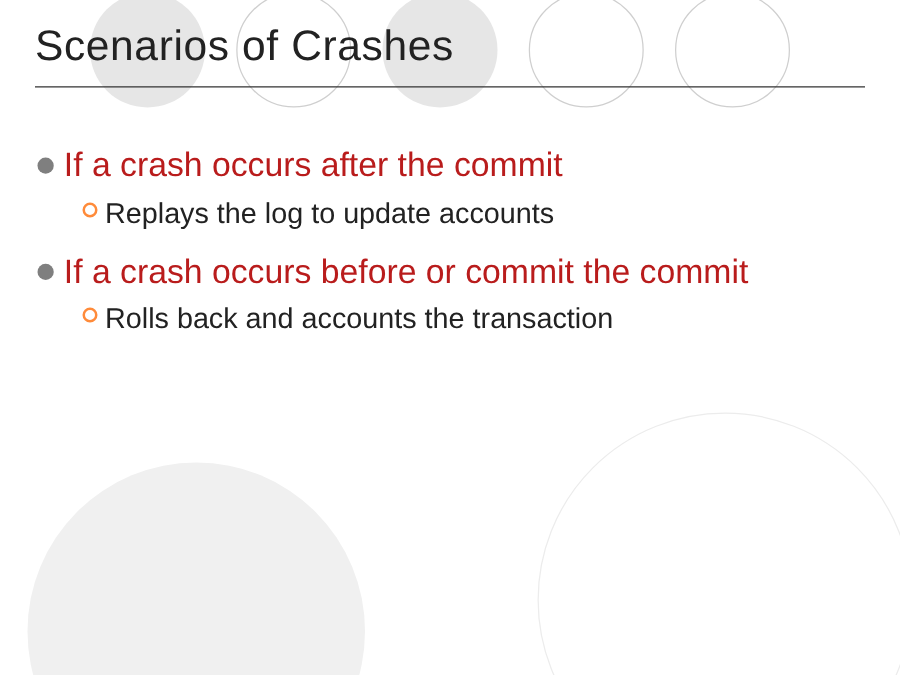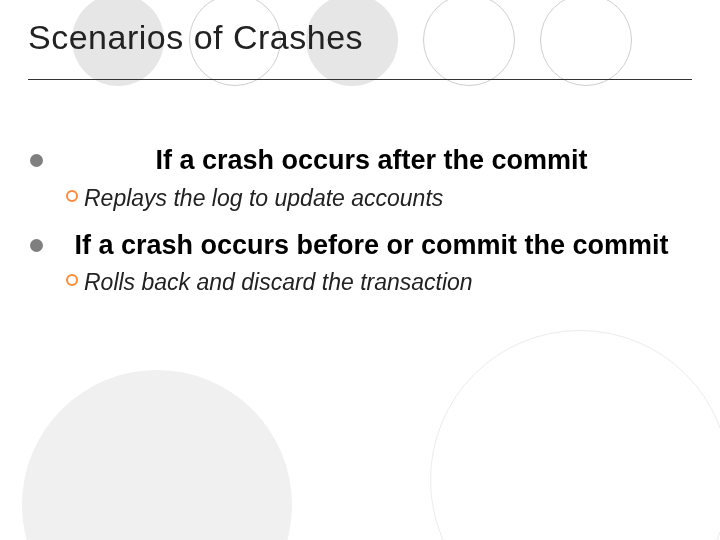--- a/index.html
+++ b/index.html
@@ -24,53 +24,51 @@
   }
   .content {
     position: relative;
     z-index: 1;
     padding: 18px 28px 0 28px;
   }
   .title {
     font-size: 34px;
     color: #222;
     border-bottom: 1px solid #333;
-    padding-bottom: 22px;
-    margin-bottom: 64px;
+    padding-bottom: 12px;
+    margin-bottom: 46px;
     letter-spacing: 0.5px;
   }
   .bullet-l1 {
     display: flex;
     align-items: flex-start;
     margin: 4px 0 4px 2px;
     font-size: 27px;
-    font-weight: bold;
-    color: #000000;
+    font-weight: normal;
+    color: #b91c1c;
     line-height: 1.25;
-    text-align: center;
   }
   .bullet-l1 .dot {
     flex: 0 0 auto;
     width: 13px;
     height: 13px;
     background: #7f7f7f;
     border-radius: 50%;
     margin-top: 10px;
     margin-right: 8px;
   }
   .bullet-l1 .txt { flex: 1; }
   .bullet-l2 {
     display: flex;
     align-items: flex-start;
     margin: 6px 0 16px 38px;
     font-size: 23px;
     font-weight: normal;
     color: #222;
     line-height: 1.25;
-    font-style: italic;
   }
   .bullet-l2 .ring {
     flex: 0 0 auto;
     width: 12px;
     height: 12px;
     border: 2px solid #ff8b3a;
     border-radius: 50%;
     margin-top: 6px;
     margin-right: 6px;
     box-sizing: border-box;
@@ -101,15 +99,15 @@
     <span class="ring"></span>
     <span class="txt">Replays the log to update accounts</span>
   </div>
 
   <div class="bullet-l1">
     <span class="dot"></span>
     <span class="txt">If a crash occurs before or commit the commit</span>
   </div>
   <div class="bullet-l2">
     <span class="ring"></span>
-    <span class="txt">Rolls back and discard the transaction</span>
+    <span class="txt">Rolls back and accounts the transaction</span>
   </div>
 </div>
 
 </body></html>

